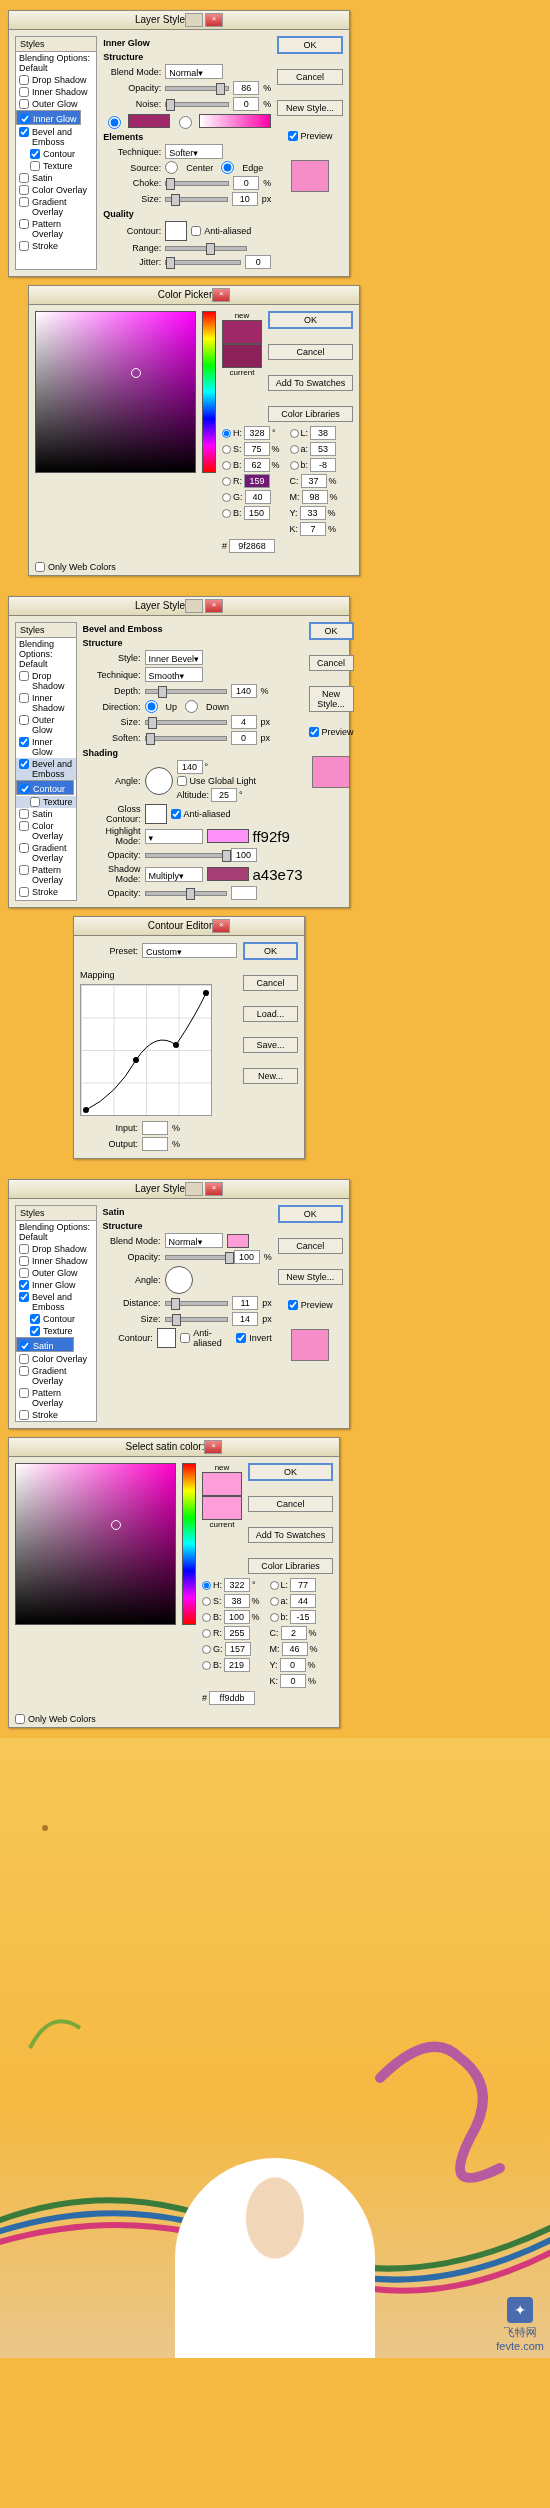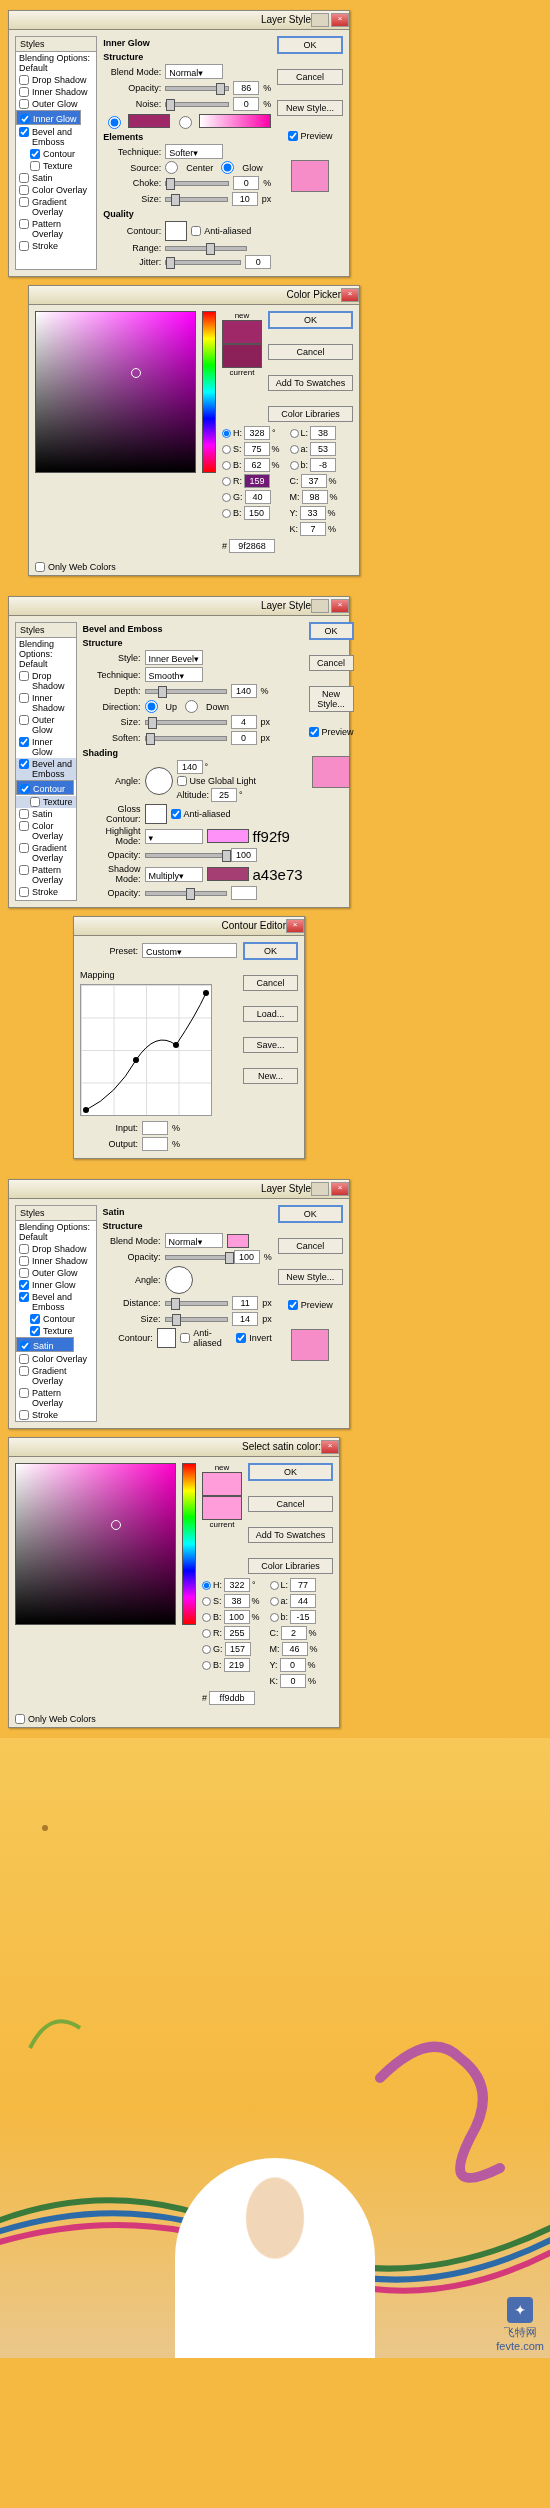--- a/index.html
+++ b/index.html
@@ -1,18 +1,18 @@
 <!DOCTYPE html>
 <html><head>
 <meta charset="utf-8">
 <style>
 body{margin:0;background:#f5b942;font-family:Tahoma,Arial,sans-serif;font-size:9px;color:#000;width:550px}
 .section{padding:10px 8px}
 .win{background:#ece9d8;border:1px solid #8a867a;box-shadow:1px 1px 2px rgba(0,0,0,.3)}
-.titlebar{background:linear-gradient(#f7f4e8,#e0d9b8);height:18px;line-height:18px;padding:0 0;font-size:10px;display:flex;justify-content:flex-end;align-items:center;border-bottom:1px solid #8a867a}
+.titlebar{background:linear-gradient(#f7f4e8,#e0d9b8);height:18px;line-height:18px;padding:0 20px;font-size:10px;display:flex;justify-content:center;align-items:center;border-bottom:1px solid #8a867a}
 .titlebar-btns{display:flex;gap:2px}
 .tbtn{width:16px;height:12px;background:#dcd6c0;border:1px solid #999;font-size:8px;text-align:center;line-height:10px}
 .close{background:linear-gradient(#e88,#c33);color:#fff}
 .winbody{display:flex;padding:6px;gap:6px}
 .styles-list{width:95px;border:1px solid #999;background:#fff}
 .styles-hdr{background:#ece9d8;padding:2px 4px;border-bottom:1px solid #999;font-size:9px}
 .style-row{display:flex;align-items:flex-start;gap:3px;padding:1px 3px;font-size:9px}
 .style-row.sel{background:#3875d7;color:#fff}
 .style-row input{margin:0;width:10px;height:10px}
 .sub{padding-left:14px}
@@ -151,21 +151,21 @@
       <div class="form-row">
             <label>Technique:</label>
             <div class="sel"><span>Softer</span> ▾</div>
           </div>
       <div class="form-row">
             <label>Source:</label>
         <div class="radio-row">
               <input type="radio" style="">
               <span>Center</span>
               <input type="radio" checked="" style="">
-              <span>Glow</span>
+              <span>Edge</span>
             </div>
       </div>
       <div class="form-row">
             <label>Choke:</label>
             <div class="slider" style="--p:0%"></div>
             <div class="numbox">0</div>
             <span>%</span>
           </div>
       <div class="form-row">
             <label>Size:</label>

